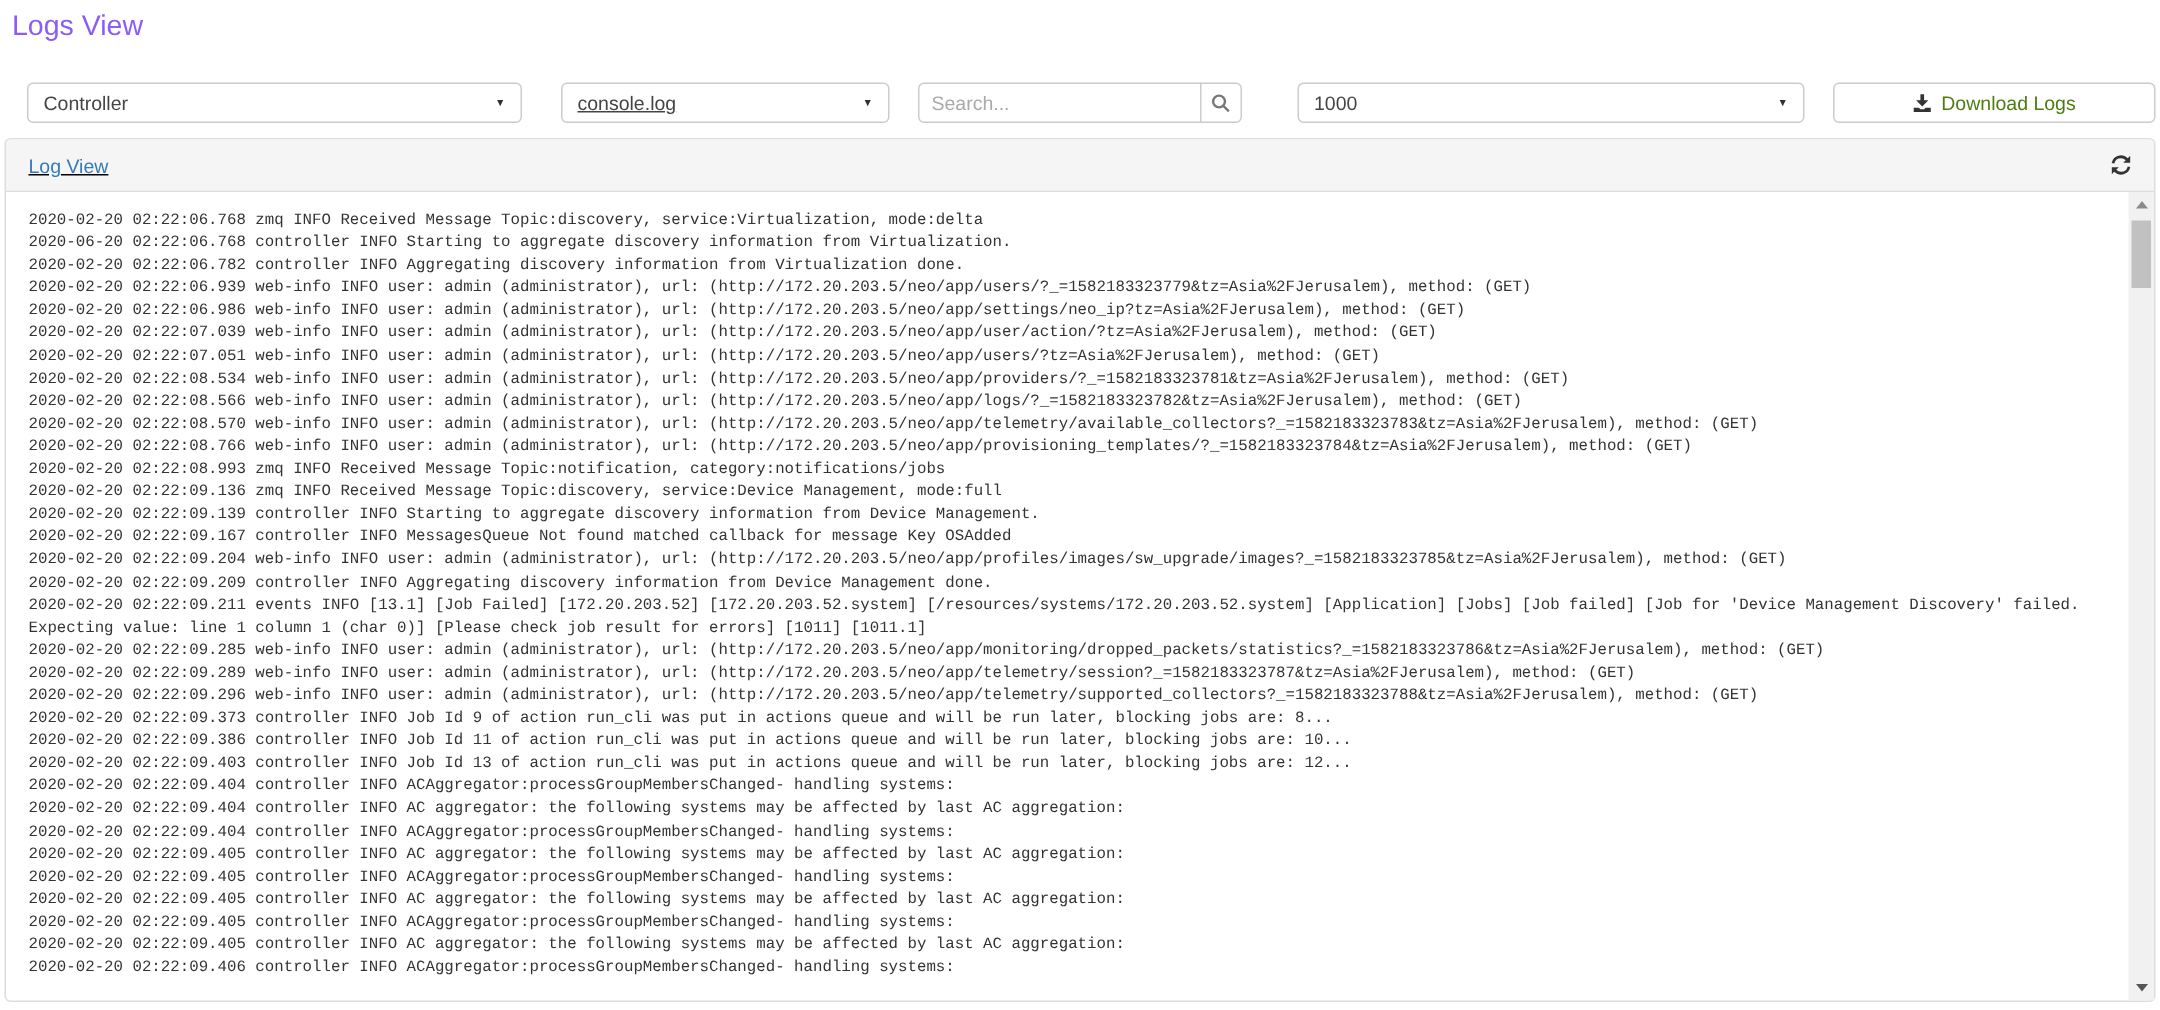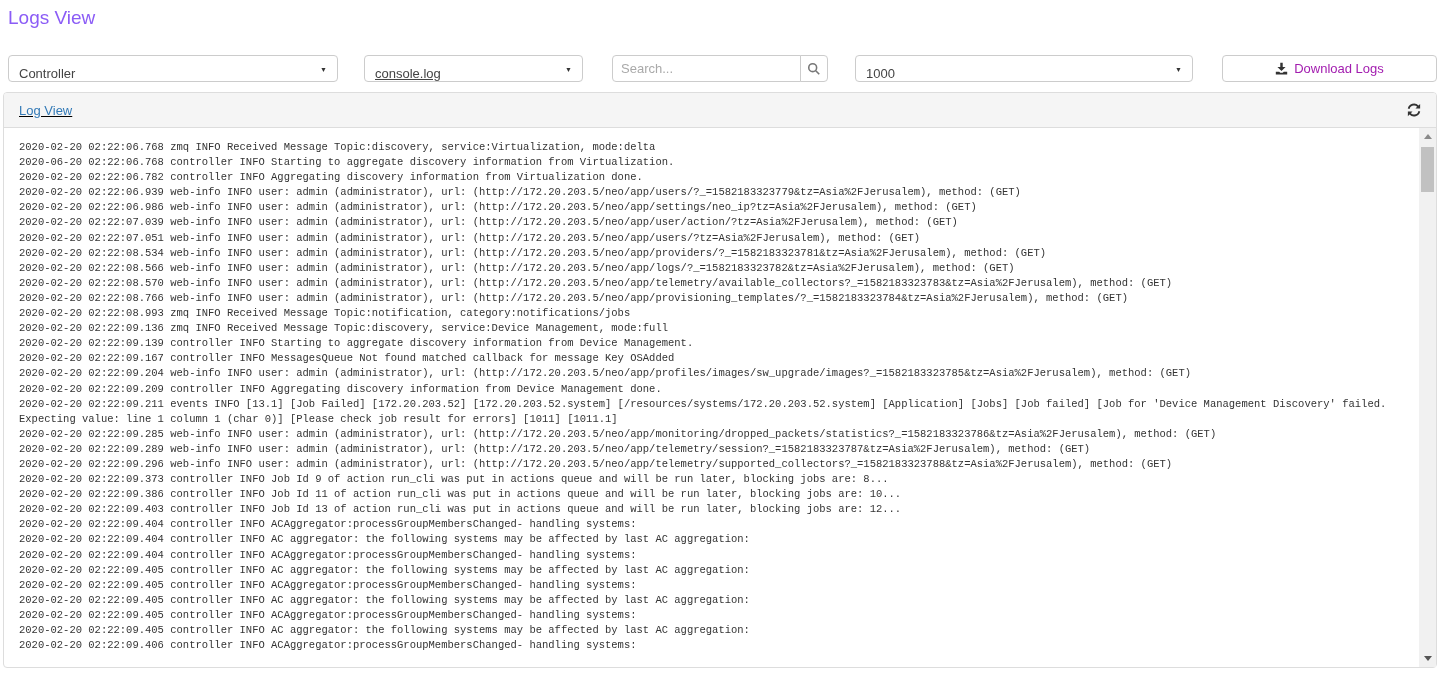--- a/index.html
+++ b/index.html
@@ -25,21 +25,21 @@
   .ctl {
     position: absolute;
     top: 55px;
     height: 27px;
     border: 1px solid #ccc;
     border-radius: 4px;
     background: #fff;
     font-size: 13px;
     color: #444;
   }
-  .select-box { padding: 0 16px 0 10px; display: flex; align-items: flex-end; cursor: pointer; }
+  .select-box { padding: 0 16px 0 10px; display: flex; align-items: center; cursor: pointer; margin-left: 10px; }
   .select-box .caret {
     position: absolute;
     right: 10px;
     top: 50%;
     transform: translateY(-50%);
     font-size: 7px;
     color: #333;
   }
   #sel-source { left: 8px;  width: 330px; }
   #sel-file   { left: 364px; width: 219px; text-decoration: underline; }
@@ -54,21 +54,21 @@
   #search-btn {
     left: 800px; width: 28px;
     border-radius: 0 4px 4px 0;
     display: flex; align-items: center; justify-content: center;
     cursor: pointer;
   }
   #download-btn {
     left: 1222px; width: 215px;
     display: flex; align-items: center; justify-content: center;
     gap: 6px;
-    color: #a21caf;
+    color: #4d7c0f;
     cursor: pointer;
   }
   
   .panel {
     position: absolute;
     left: 3px;
     top: 92px;
     width: 1434px;
     height: 576px;
     border: 1px solid #ddd;

